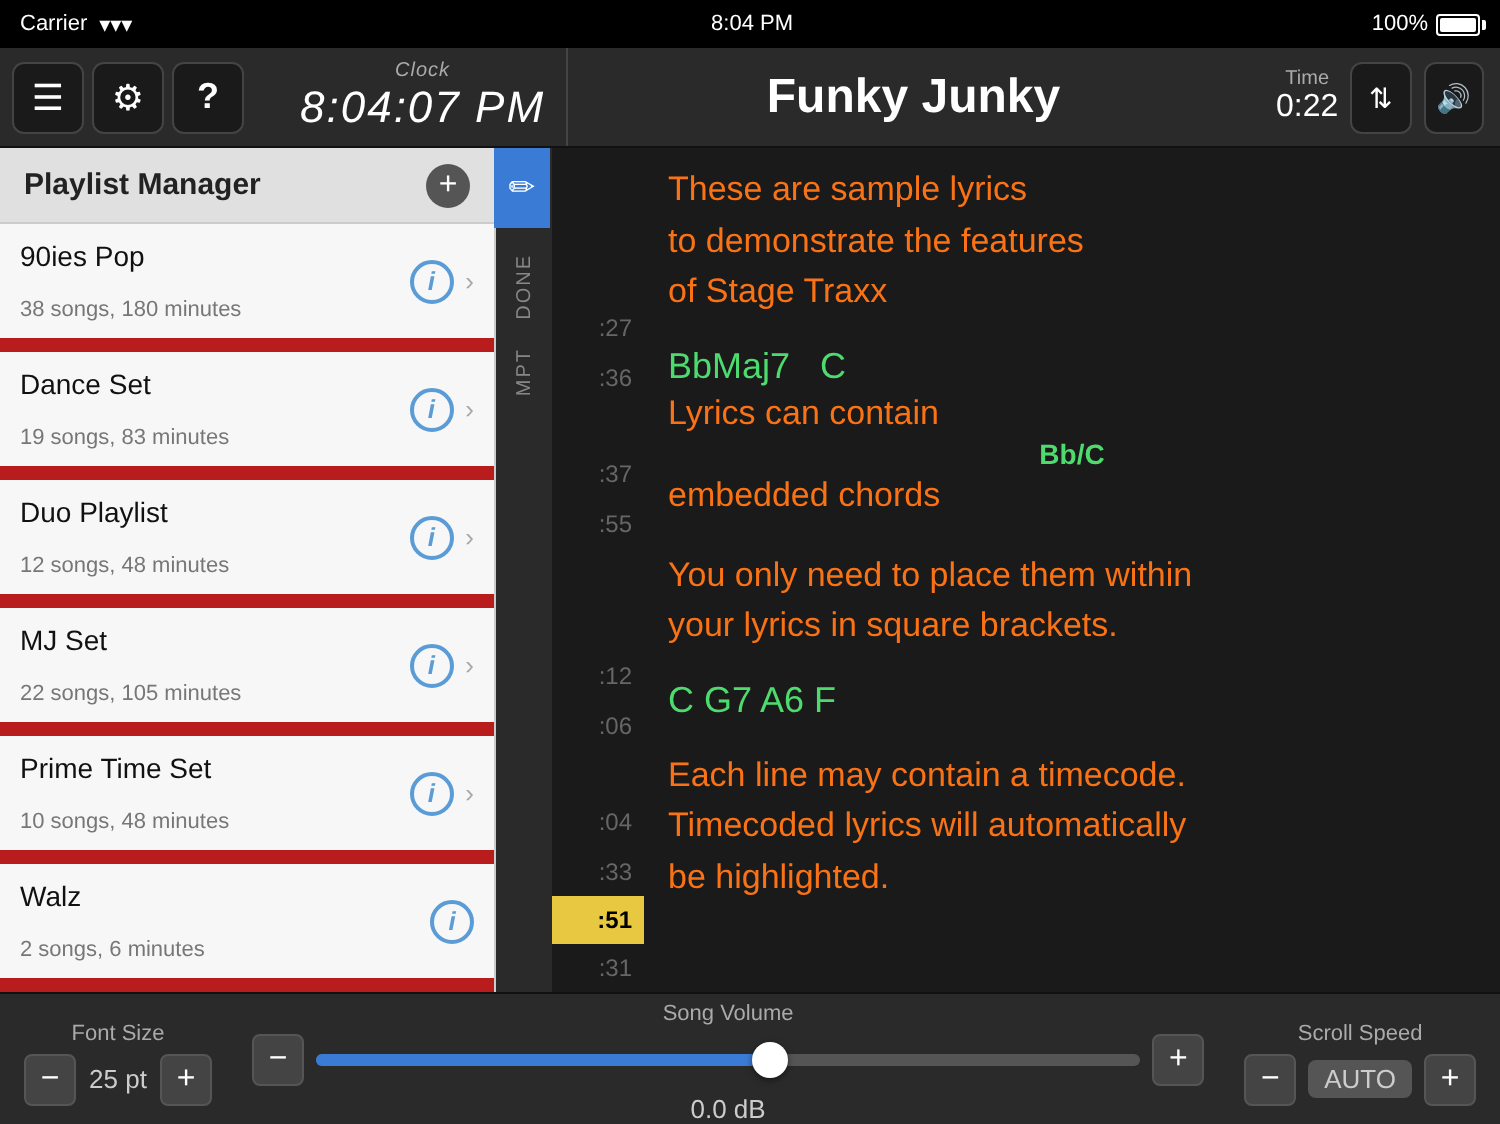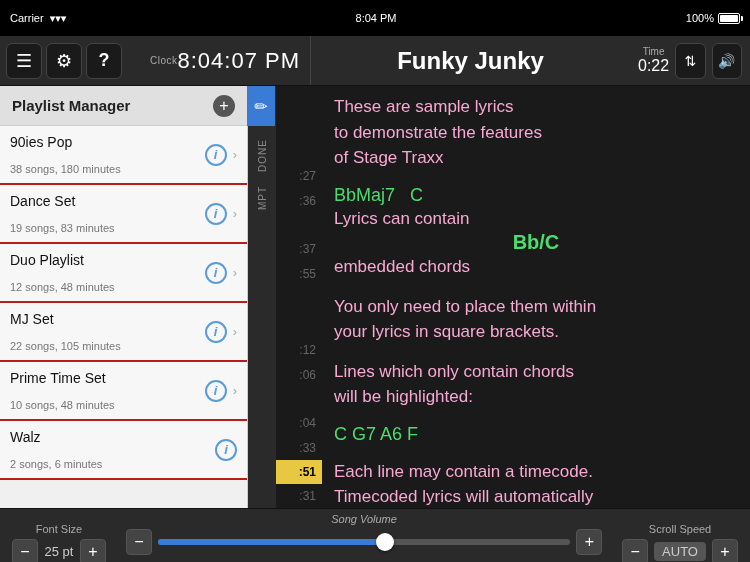--- a/index.html
+++ b/index.html
@@ -6,21 +6,21 @@
     body {
       width: 750px;
       height: 562px;
       overflow: hidden;
       background: #1a1a1a;
       font-family: -apple-system, 'Helvetica Neue', Arial, sans-serif;
     }
 
     
     .status-bar {
-      height: 36px;
+      height: 24px;
       background: #000;
       display: flex;
       align-items: center;
       justify-content: space-between;
       padding: 0 10px;
       color: #fff;
       font-size: 11px;
     }
     .status-left { display: flex; align-items: center; gap: 6px; }
     .status-right { display: flex; align-items: center; gap: 4px; }
@@ -148,21 +148,21 @@
       background: #555;
       color: #fff;
       display: flex; align-items: center; justify-content: center;
       font-size: 16px;
       cursor: pointer;
       font-weight: 300;
     }
 
     .playlist-item {
       padding: 8px 10px;
-      border-bottom: 2px solid #b91c1c;
+      border-bottom: 7px solid #b91c1c;
       display: flex;
       align-items: center;
       justify-content: space-between;
       cursor: pointer;
       background: #f7f7f7;
     }
     .playlist-item-info { flex: 1; }
     .playlist-item-name {
       font-size: 14px;
       color: #111;
@@ -221,30 +221,30 @@
       padding: 8px 12px;
       overflow-y: auto;
       color: #fff;
     }
     .lyrics-block {
       margin-bottom: 14px;
     }
     .lyrics-line {
       font-size: 17px;
       line-height: 1.5;
-      color: #f9a8d4;
+      color: #f97316;
     }
     .chord-line {
       font-size: 18px;
       color: #4ddb6e;
       font-weight: 500;
     }
     .chord-center {
       text-align: center;
-      font-size: 20px;
+      font-size: 14px;
       color: #4ddb6e;
       font-weight: 600;
     }
 
     
     .bottom-controls {
       height: 70px;
       background: #2a2a2a;
       border-top: 1px solid #111;
       display: flex;
@@ -283,21 +283,20 @@
       min-width: 30px;
       text-align: center;
     }
     .slider-container {
       display: flex;
       flex-direction: column;
       align-items: center;
       gap: 4px;
       flex: 1;
       padding: 0 20px;
-      font-style: italic;
     }
     .slider-track {
       width: 100%;
       height: 6px;
       background: #555;
       border-radius: 3px;
       position: relative;
     }
     .slider-fill {
       height: 100%;
@@ -349,26 +348,27 @@
       transform: rotate(180deg);
       font-size: 10px;
       color: #888;
       padding: 6px 2px;
       cursor: pointer;
       letter-spacing: 1px;
     }
     .vertical-tab.active { color: #3a7bd5; }
     .clock-section {
       display: flex;
-      flex-direction: row;
+      flex-direction: column;
       align-items: center;
       justify-content: center;
       padding: 0 10px;
       border-right: 1px solid #444;
       height: 100%;
+      font-style: italic;
     }
 
     
     .lyrics-wrapper {
       display: flex;
       flex: 1;
       overflow: hidden;
     }
 
     .timecode-row {
@@ -544,24 +544,20 @@
         <div class="lyrics-line">Lyrics can contain</div>
         <div class="chord-center">Bb/C</div>
         <div class="lyrics-line">embedded chords</div>
       </div>
 
       <div class="lyrics-block">
         <div class="lyrics-line">You only need to place them within</div>
         <div class="lyrics-line">your lyrics in square brackets.</div>
       </div>
 
-      <div class="lyrics-block">
-        <div class="lyrics-line">Lines which only contain chords</div>
-        <div class="lyrics-line">will be highlighted:</div>
-      </div>
 
       <div class="lyrics-block">
         <div class="chord-line">C G7 A6 F</div>
       </div>
 
       <div class="lyrics-block">
         <div class="lyrics-line">Each line may contain a timecode.</div>
         <div class="lyrics-line">Timecoded lyrics will automatically</div>
         <div class="lyrics-line">be highlighted.</div>
       </div>

